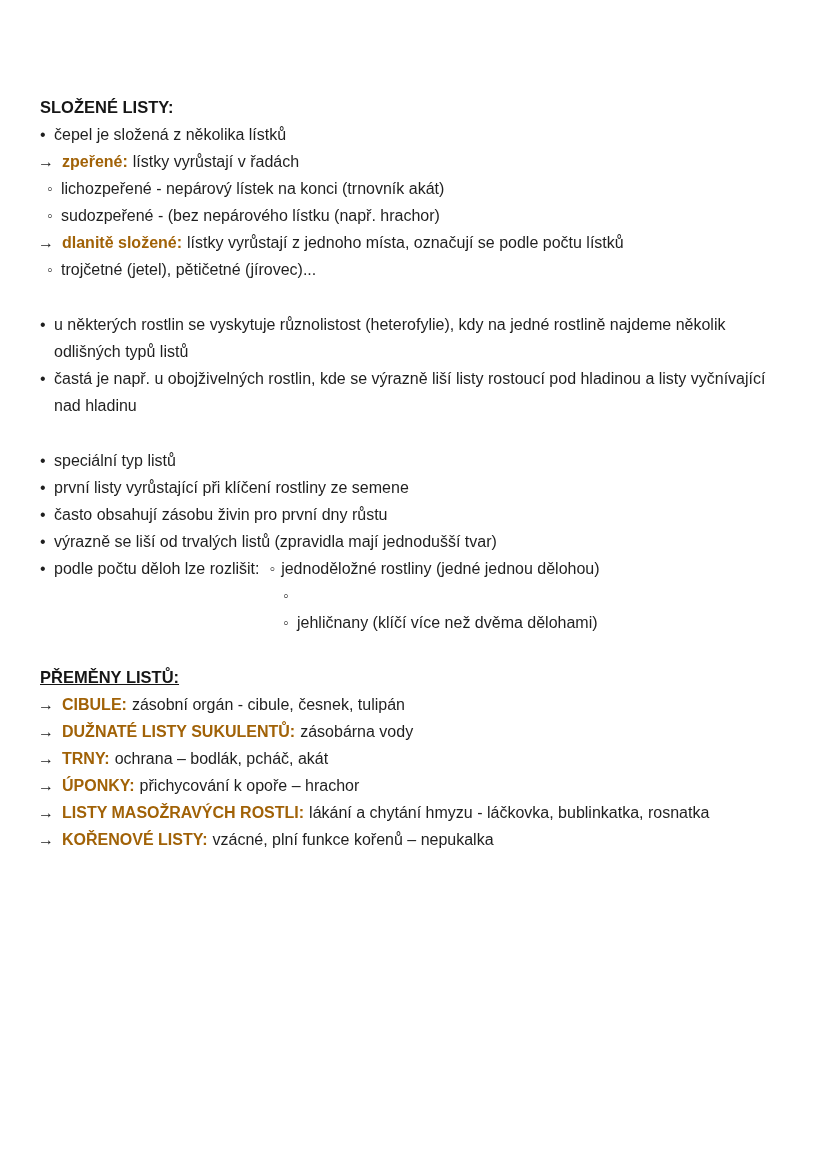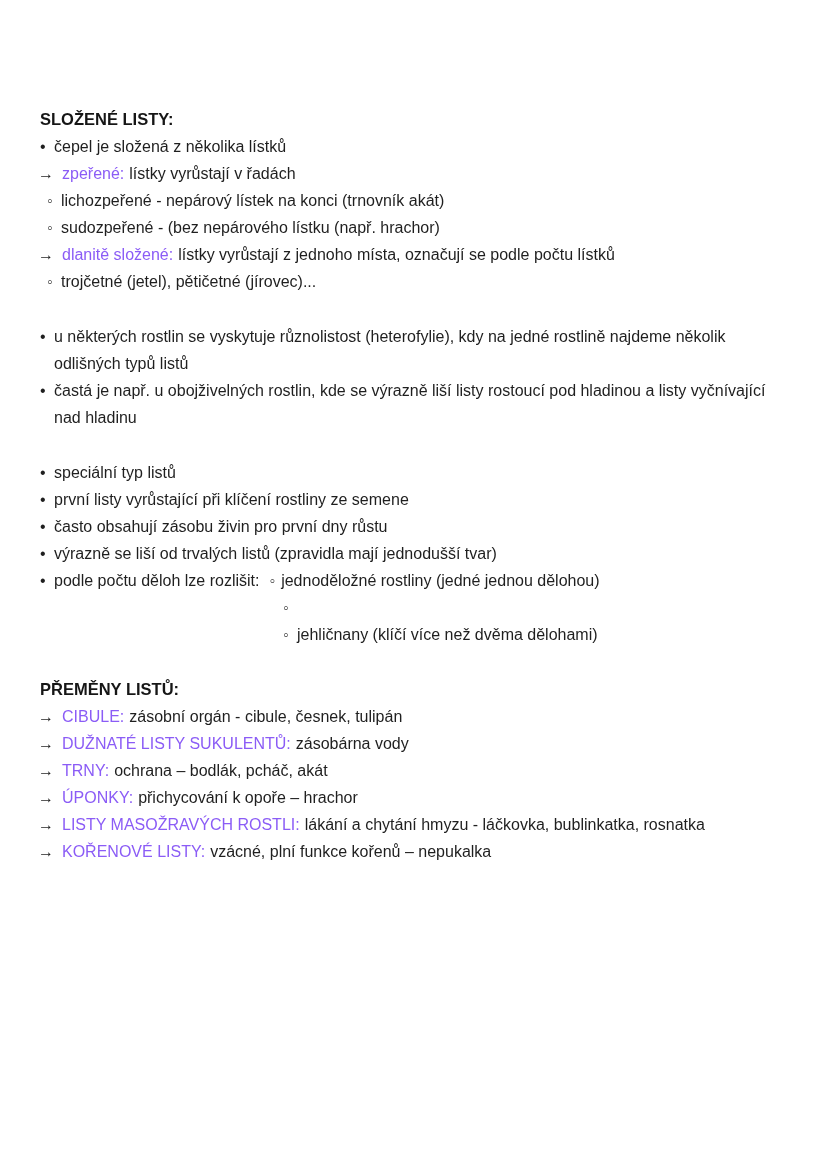--- a/index.html
+++ b/index.html
@@ -10,42 +10,42 @@
     font-family: "Liberation Sans", sans-serif;
     color: #1f1f1f;
     overflow: hidden;
   }
   .page {
     box-sizing: border-box;
     width: 828px;
     padding: 90px 38px 0 40px;
   }
   .section { margin-top: 28px; }
-  .section:first-child { margin-top: 16px; }
+  .section:first-child { margin-top: 4px; }
   .heading {
     font-weight: bold;
     font-size: 16.5px;
     line-height: 27px;
     color: #161616;
   }
-  .heading.underline { }
+  .heading.underline { text-decoration: underline; }
   .line {
     display: flex;
     align-items: flex-start;
     font-size: 16px;
     line-height: 27px;
   }
   .line.sub  { padding-left: 7px; }
   .line.deep { padding-left: 243px; }
   .marker { flex: 0 0 auto; }
   .marker-bullet { width: 14px; }
   .marker-circle { width: 14px; color: #3a3a3a; }
   .marker-arrow  { width: 24px; margin-left: -2px; }
   .content { flex: 1 1 auto; min-width: 0; }
-  .seg-bold { font-weight: normal; margin-right: 5px; color: #8b5cf6; }
+  .seg-bold { font-weight: bold; margin-right: 5px; color: #a16207; }
   .inline-marker.inline-circle { margin: 0 6px 0 10px; color: #3a3a3a; }
 </style>
 </head>
 <body>
 
 <div class="page">
     <div class="section">
       <div class="heading">SLOŽENÉ LISTY:</div>
       <div class="line">
         <span class="marker marker-bullet">•</span>

